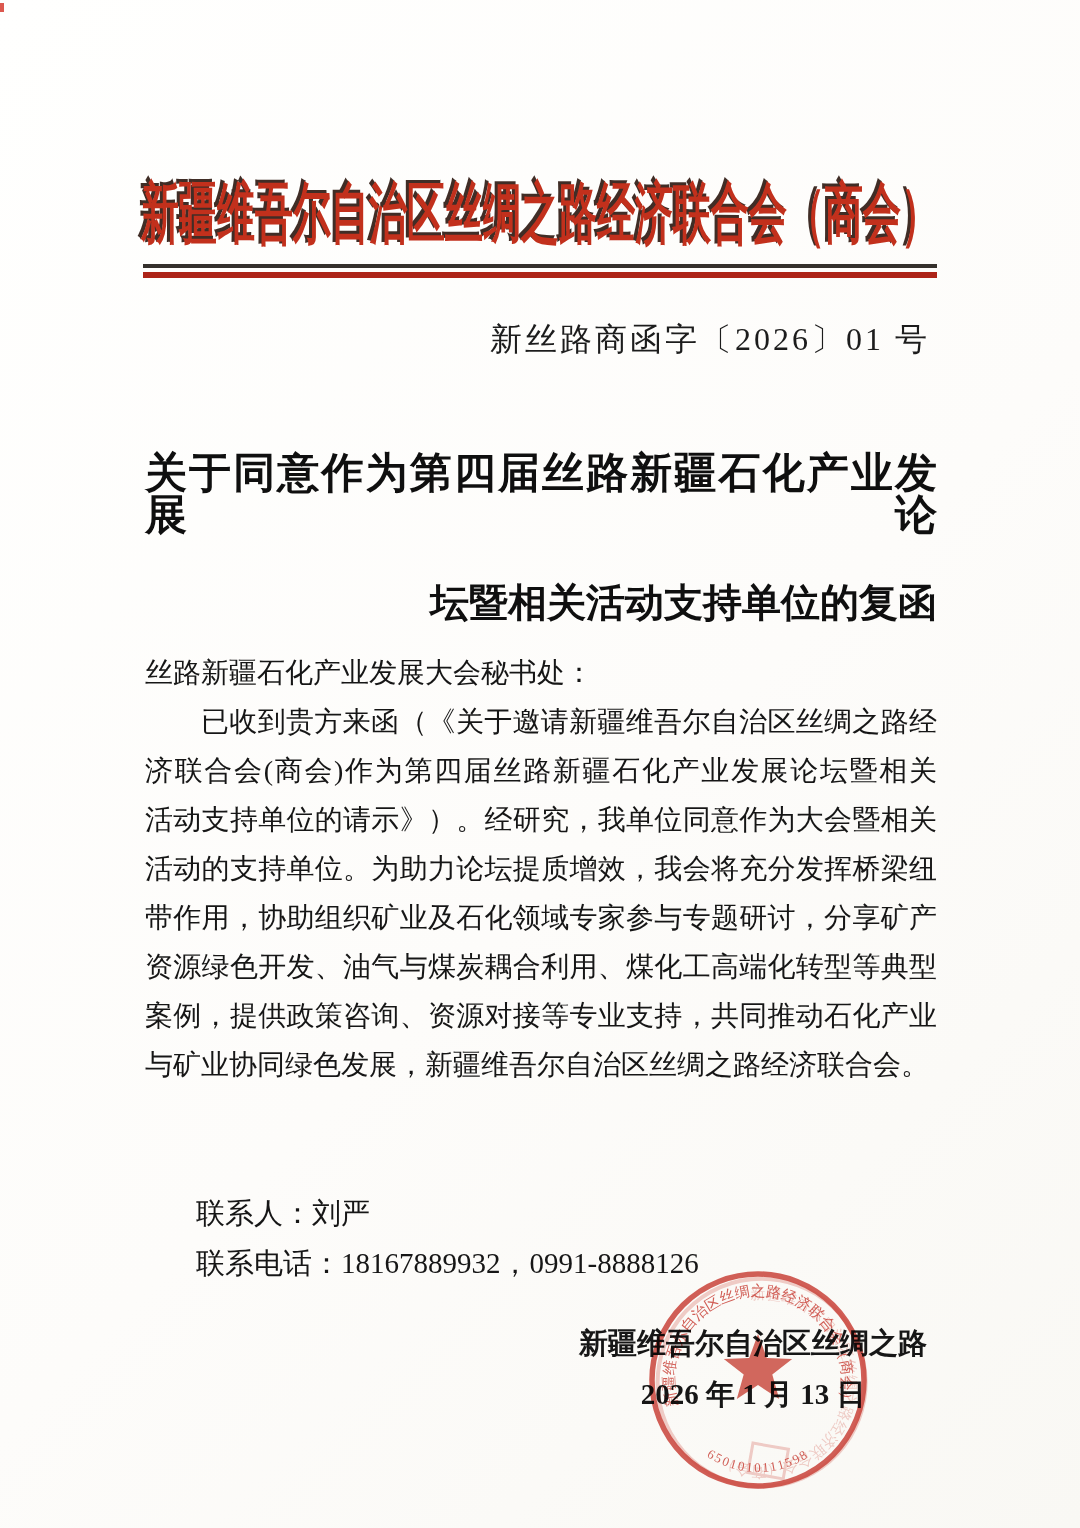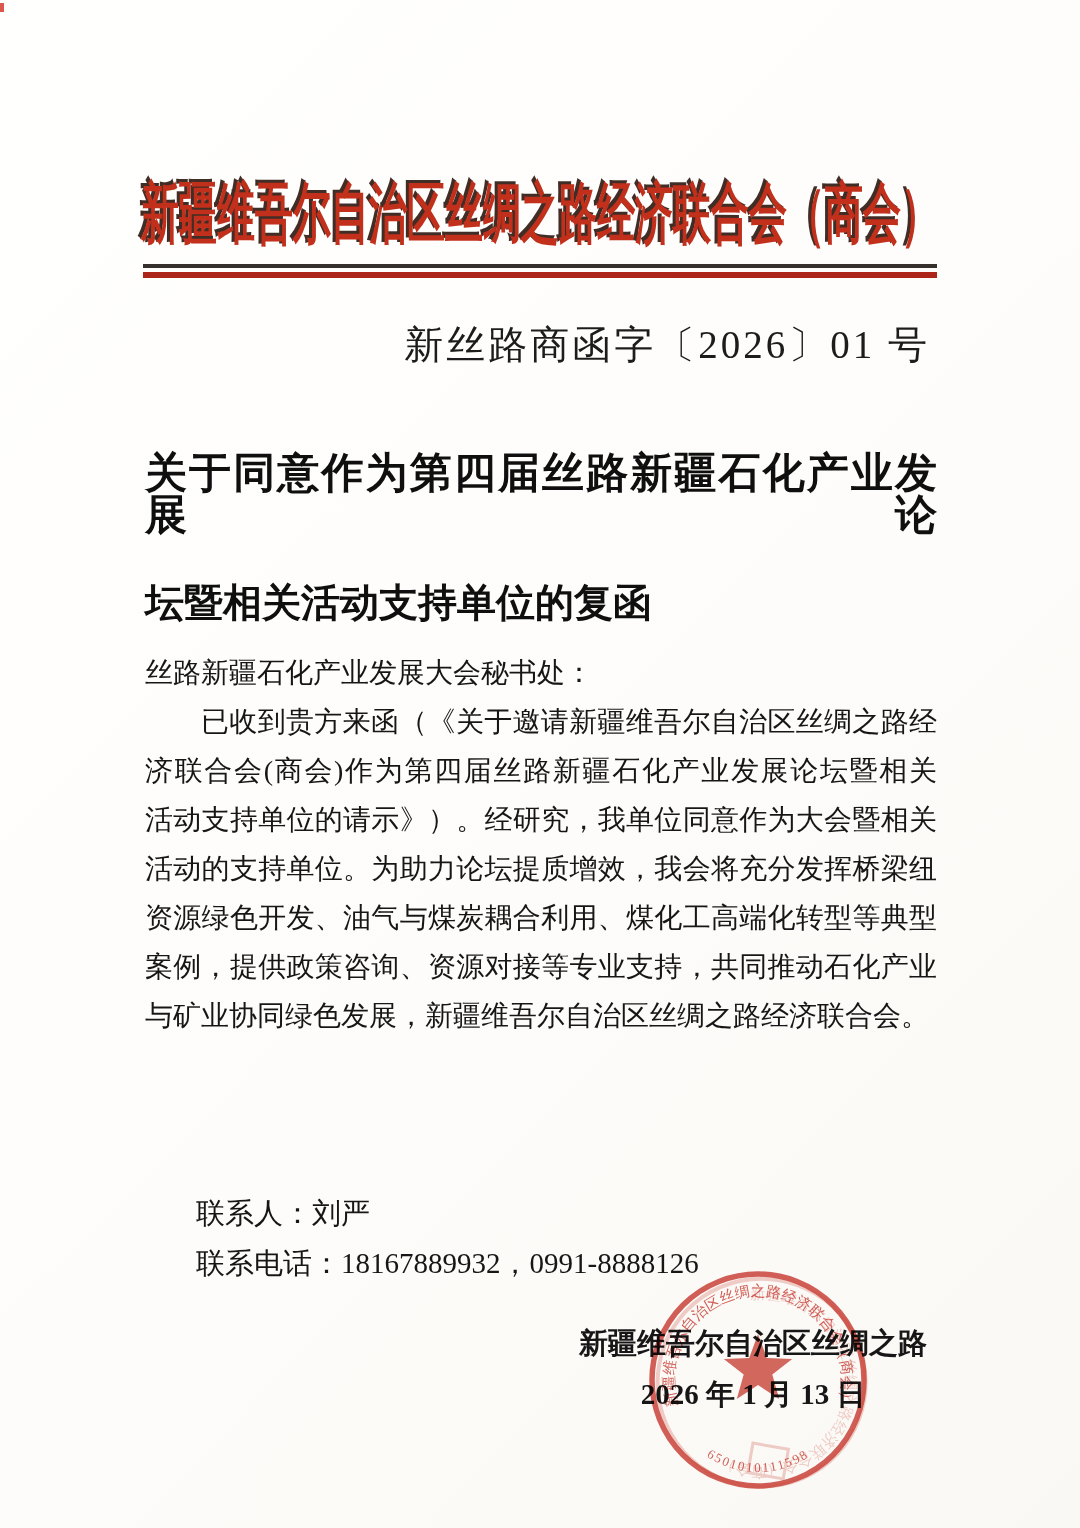--- a/index.html
+++ b/index.html
@@ -12,26 +12,26 @@
   .letterhead{position:absolute;top:180px;left:0;width:1080px;text-align:center;
               font-weight:bold;font-size:38px;line-height:38px;white-space:nowrap;
               color:var(--red-head,#c2301c);
               text-shadow:-3px -2px 0 rgba(38,16,8,.88);}
   .letterhead .stretch{display:inline-block;transform:scaleY(1.75);transform-origin:center top;letter-spacing:0px;}
 
   .rule{position:absolute;left:143px;width:794px;}
   .rule-dark{top:264px;height:4px;background:#35302c;}
   .rule-red{top:272px;height:6px;background:var(--red-rule,#ad2418);}
 
-  .doc-number{position:absolute;top:318px;right:150px;font-size:39px;letter-spacing:3px;
+  .doc-number{position:absolute;top:318px;right:150px;font-size:32px;letter-spacing:3px;
               color:#1c1c1c;white-space:nowrap;margin-left:38px;}
 
   .title{position:absolute;left:145px;top:452px;width:792px;color:#0f0f0f;font-weight:bold;}
   .title-l1{font-size:42px;line-height:42px;text-align:justify;text-align-last:justify;white-space:nowrap0;}
-  .title-l2{font-size:39px;line-height:42px;margin-top:46px;text-align:left;}
+  .title-l2{font-size:39px;line-height:42px;margin-top:46px;text-align:right;}
 
   .body-block{position:absolute;left:145px;top:648px;width:792px;font-size:28px;line-height:49px;color:#161616;}
   .salutation{text-align:left;white-space:nowrap;}
   .bline{text-align:justify;text-align-last:justify;}
   .bline.first{text-indent:56px;}
   .bline.last{text-align-last:left;}
   .closing{text-indent:56px;text-align:left;}
 
   .contact{position:absolute;left:196px;top:1188px;font-size:29px;line-height:50px;color:#161616;white-space:nowrap;}
 
@@ -61,20 +61,21 @@
     <div class="title-l1">关于同意作为第四届丝路新疆石化产业发展论</div>
     <div class="title-l2">坛暨相关活动支持单位的复函</div>
   </div>
 
   <div class="body-block">
     <div class="salutation">丝路新疆石化产业发展大会秘书处：</div>
     <div class="bline first">已收到贵方来函（《关于邀请新疆维吾尔自治区丝绸之路经</div>
     <div class="bline">济联合会(商会)作为第四届丝路新疆石化产业发展论坛暨相关</div>
     <div class="bline">活动支持单位的请示》）。经研究，我单位同意作为大会暨相关</div>
     <div class="bline">活动的支持单位。为助力论坛提质增效，我会将充分发挥桥梁纽</div>
+    <div class="bline">带作用，协助组织矿业及石化领域专家参与专题研讨，分享矿产</div>
     <div class="bline">资源绿色开发、油气与煤炭耦合利用、煤化工高端化转型等典型</div>
     <div class="bline">案例，提供政策咨询、资源对接等专业支持，共同推动石化产业</div>
     <div class="bline last">与矿业协同绿色发展，新疆维吾尔自治区丝绸之路经济联合会。</div>
   </div>
 
   <div class="contact">
     <div>联系人：刘严</div>
     <div>联系电话：18167889932，0991-8888126</div>
   </div>
 

